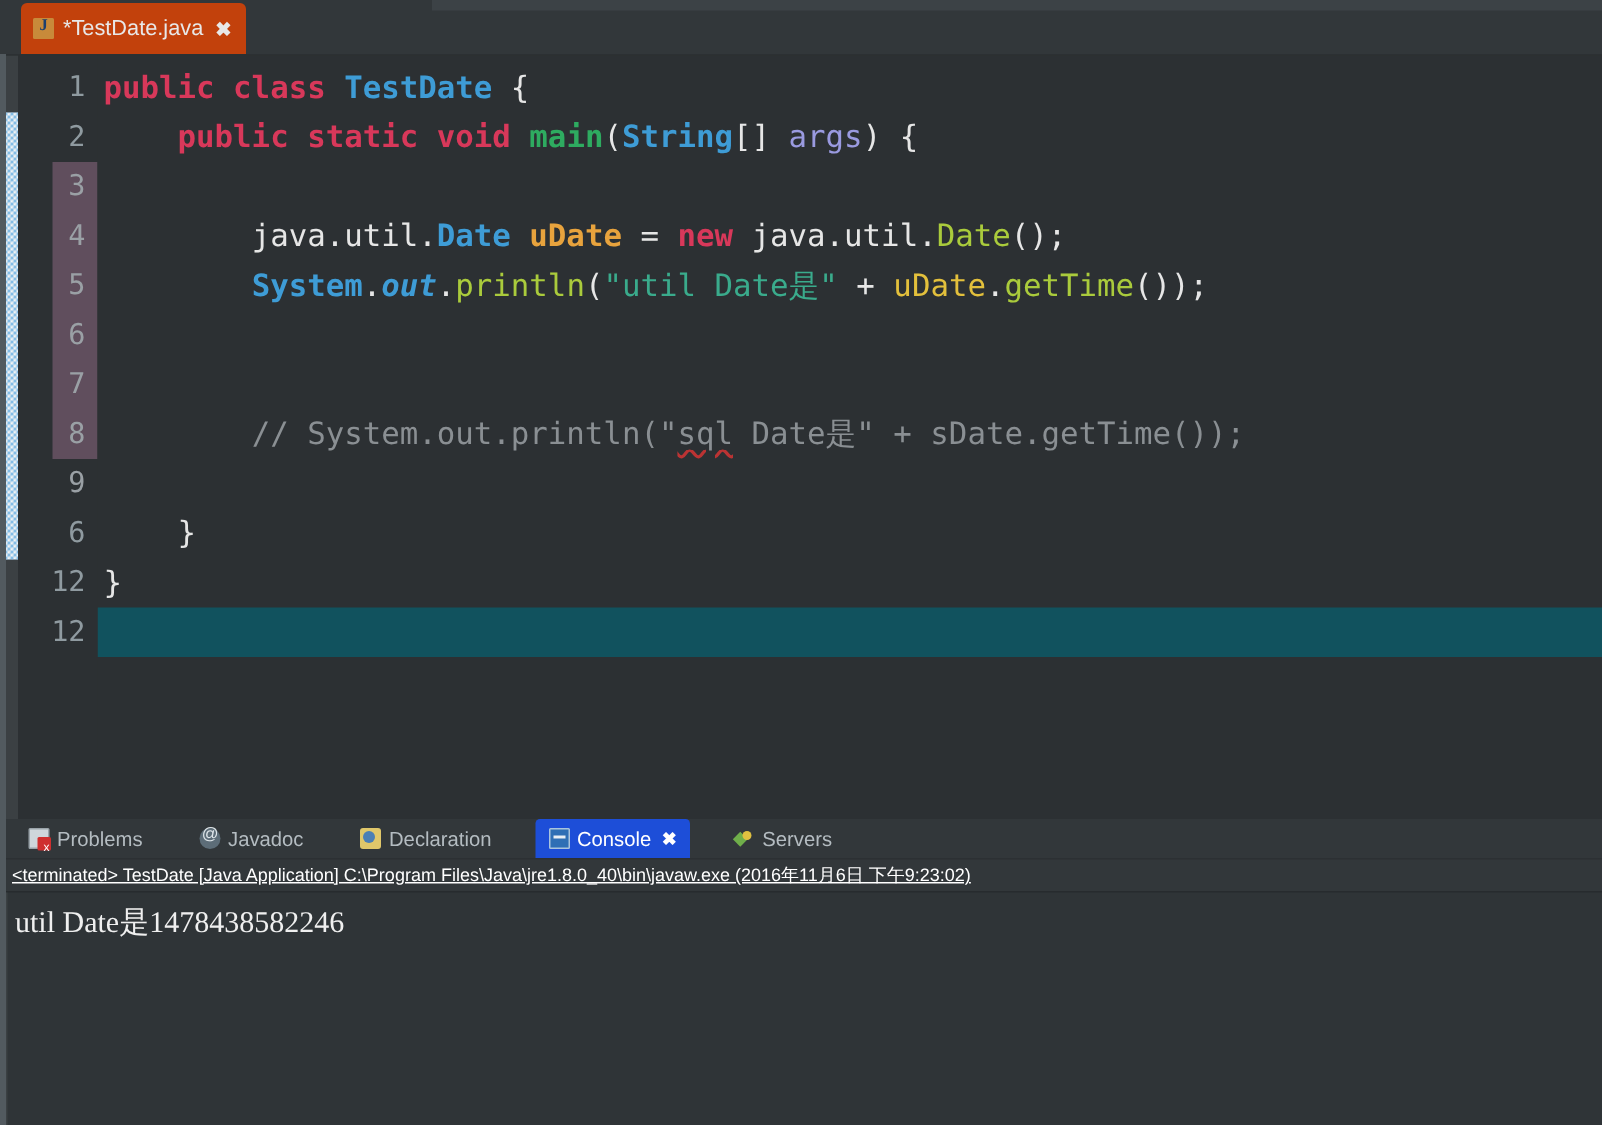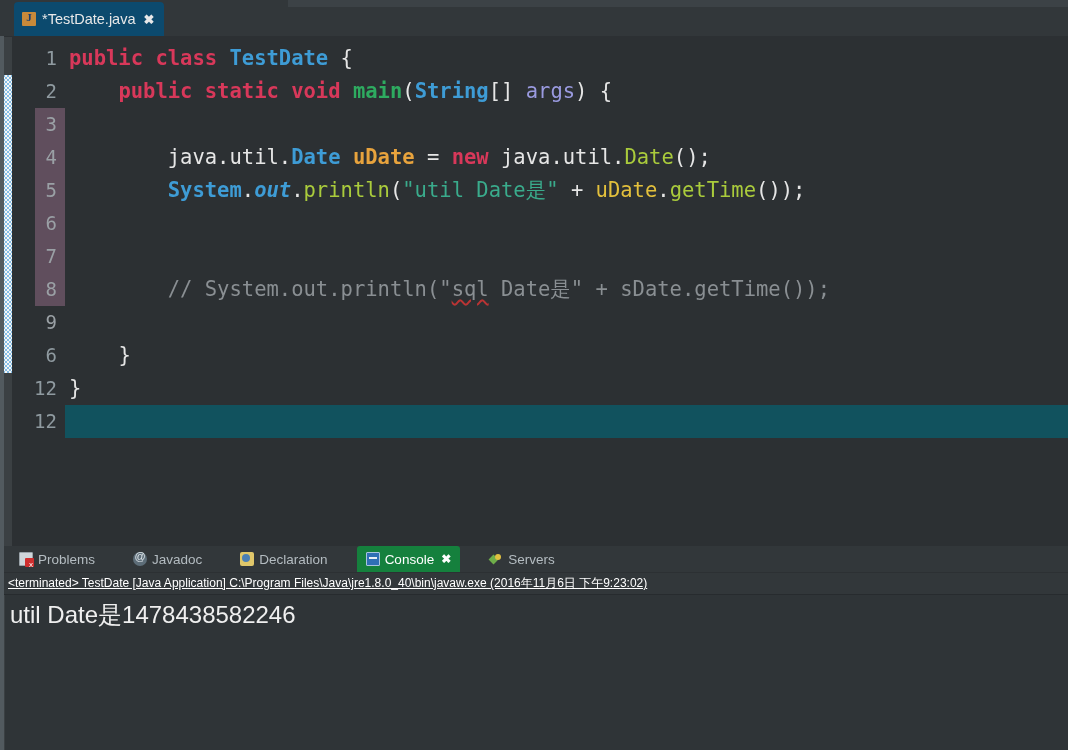--- a/index.html
+++ b/index.html
@@ -34,21 +34,21 @@
   .tab {
     height: 34px;
     display: flex;
     align-items: center;
     gap: 6px;
     padding: 0 10px 0 8px;
     background: #2c3033;
     border-radius: 4px 4px 0 0;
     cursor: pointer;
   }
-  .tab.active { background: #0c4a6e; }
+  .tab.active { background: #c2410c; }
   .tab-icon {
     width: 14px; height: 14px;
     flex: 0 0 14px;
     position: relative;
     background: #c88a3a;
     border-radius: 1px;
   }
   .tab-icon::after {
     content: "J";
     position: absolute;
@@ -194,21 +194,21 @@
     display: flex;
     align-items: center;
     gap: 5px;
     padding: 0 9px;
     font-size: 13.5px;
     color: #b4bcc1;
     cursor: pointer;
     border-radius: 3px 3px 0 0;
   }
   .ptab.active {
-    background: #15803d;
+    background: #1d4ed8;
     color: #ffffff;
   }
   .ptab-close {
     font-size: 12px;
     font-weight: bold;
     color: #ffffff;
     margin-left: 2px;
     cursor: pointer;
   }
   .pico { width: 14px; height: 14px; flex: 0 0 14px; position: relative; }
@@ -305,22 +305,22 @@
     position: relative;
   }
   .console-out::before {
     content: "";
     position: absolute;
     left: 2px; top: 0; bottom: 0;
     width: 3px;
     background: #3b4043;
   }
   .console-line {
-    font-family: Liberation Sans, sans-serif;
-    font-size: 24px;
+    font-family: Liberation Serif, serif;
+    font-size: 20px;
     color: #efefef;
     white-space: pre;
     line-height: 28px;
   }
 
   
   .edge-left {
     position: absolute;
     left: 0; top: 36px; bottom: 0;
     width: 4px;

